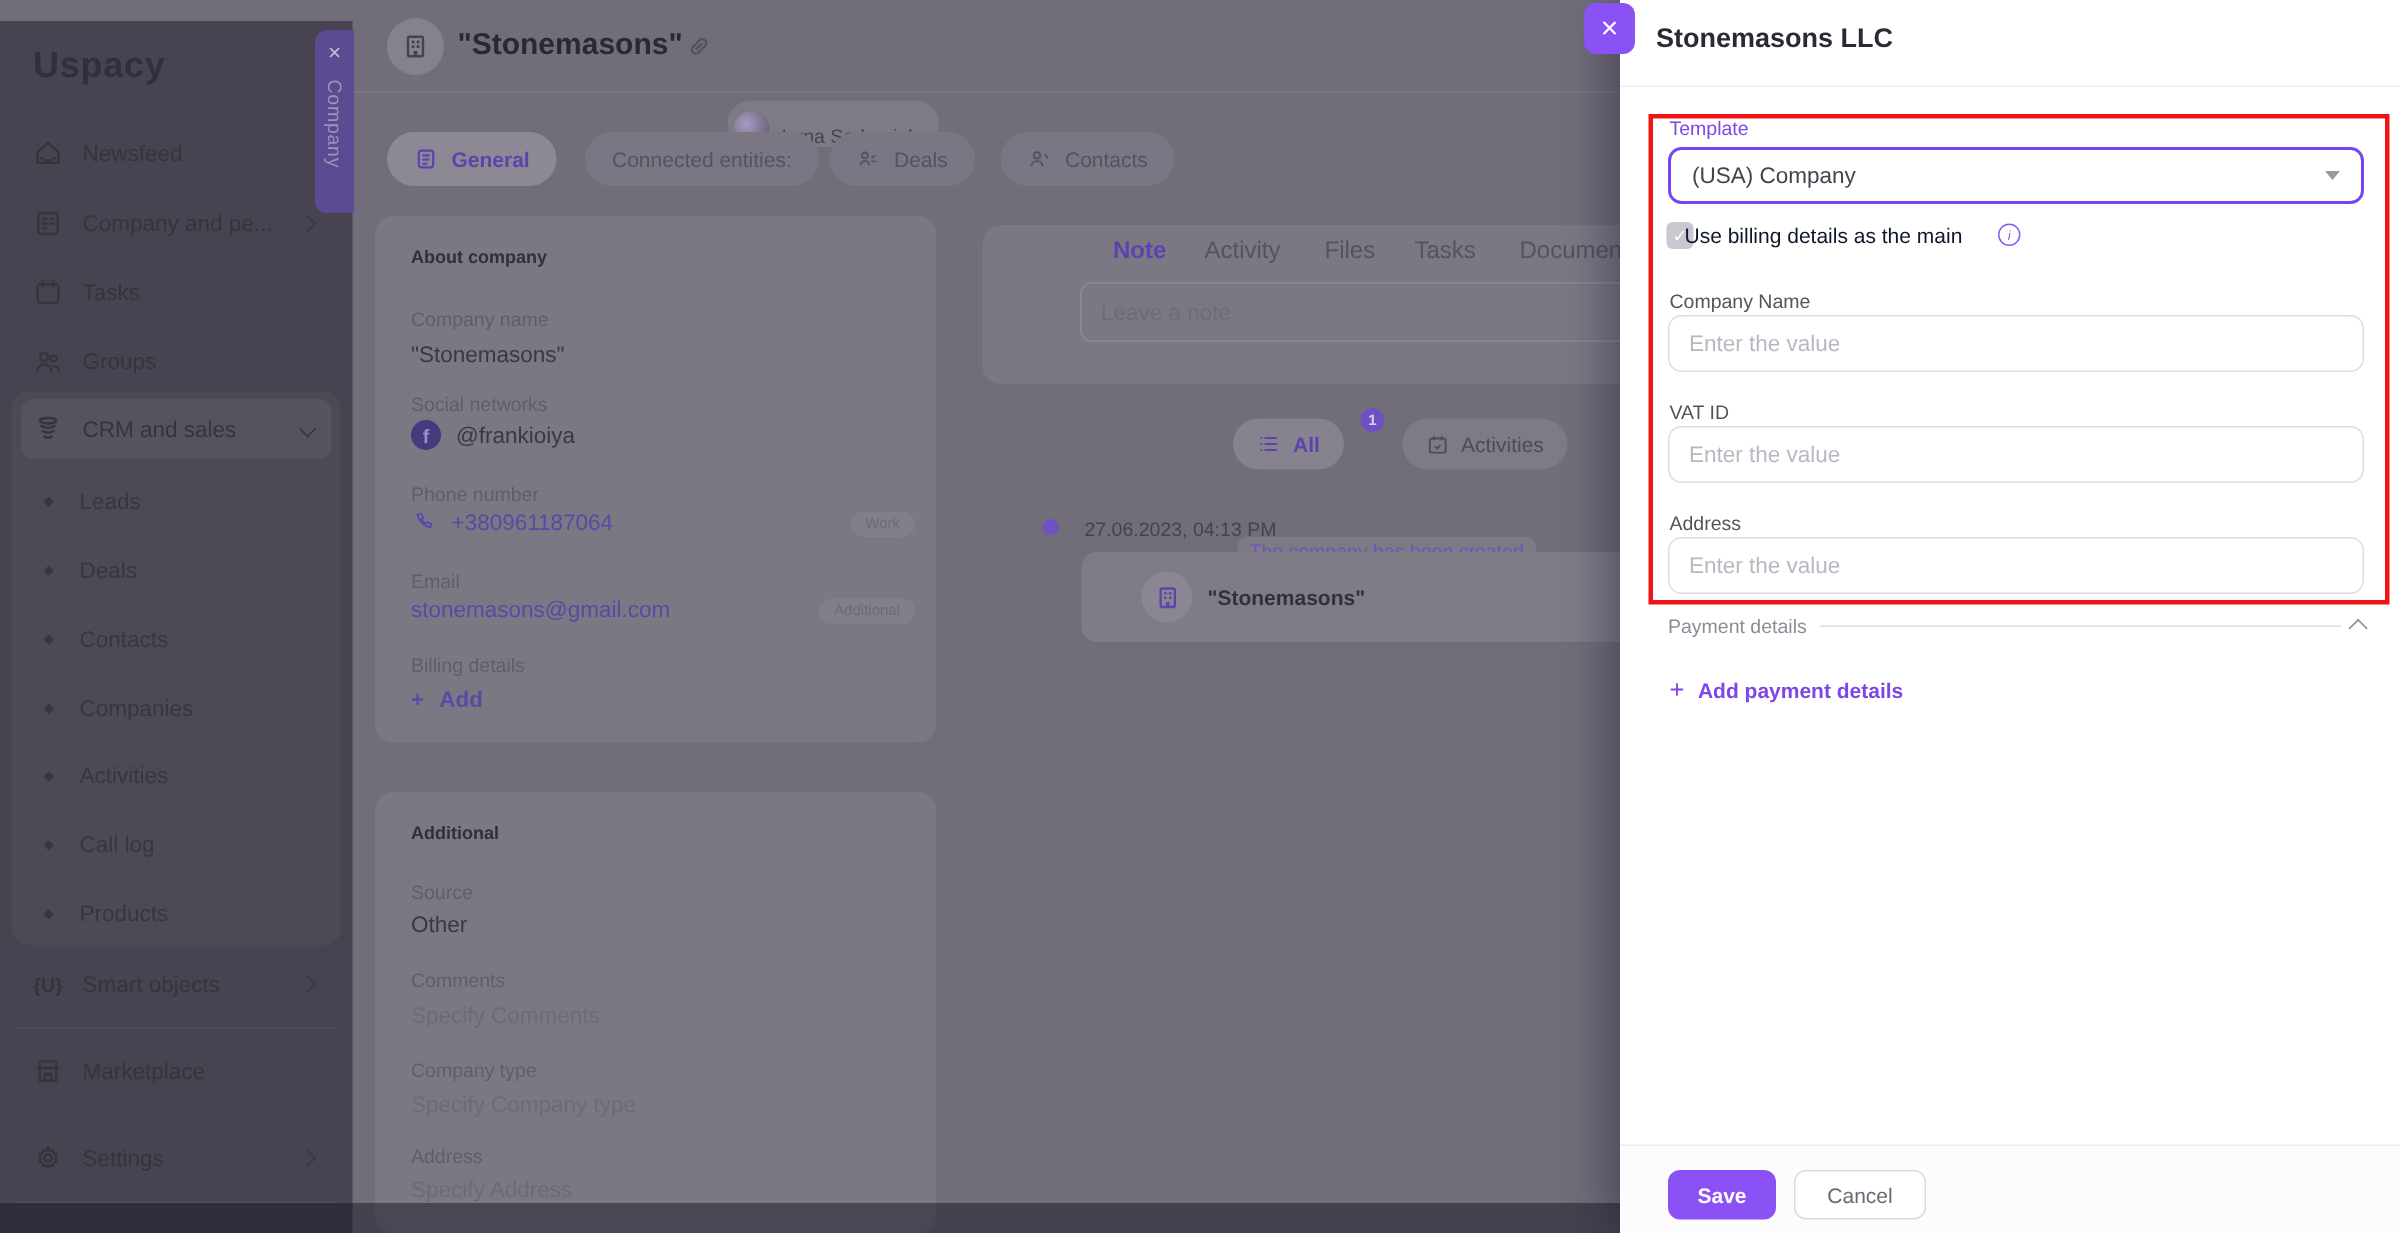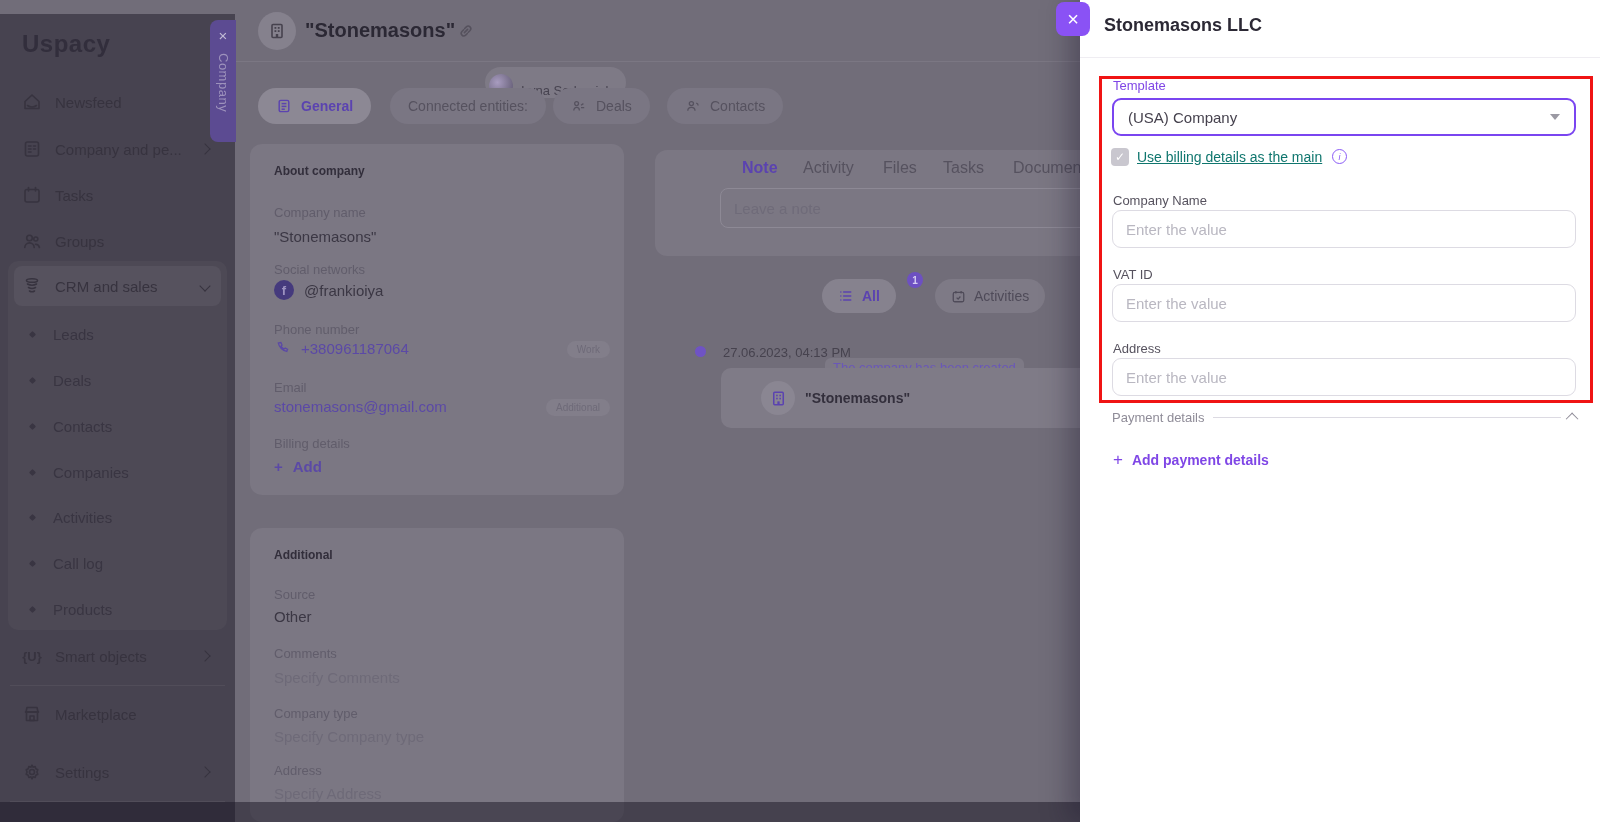--- a/index.html
+++ b/index.html
@@ -74,21 +74,21 @@
           box-shadow:-10px 0 26px rgba(20,15,40,.35);}
   .d-title{position:absolute;left:24px;top:15px;font-size:18px;font-weight:600;color:#2c2935;}
   .d-div{position:absolute;left:0;top:57px;width:520px;height:1px;background:#efedf2;}
   .d-label{position:absolute;left:33px;font-size:13px;}
   .d-select{position:absolute;left:32px;top:98px;width:464px;height:38px;box-sizing:border-box;border:2px solid #7a45f0;
             border-radius:9px;display:flex;align-items:center;padding:0 14px;font-size:15px;color:#46424e;background:#fff;}
   .caret{margin-left:auto;width:0;height:0;border-left:5px solid transparent;border-right:5px solid transparent;
          border-top:6px solid #9b99a3;}
   .d-check{position:absolute;left:31px;top:148px;width:18px;height:18px;border-radius:4px;background:#c9c7cf;
            color:#ffffff;font-size:12px;display:flex;align-items:center;justify-content:center;}
-  .d-checklbl{position:absolute;left:57px;top:149px;font-size:14px;color:#0f766e;text-decoration:underline;}
+  .d-checklbl{position:absolute;left:43px;top:149px;font-size:14px;color:#0f172a;}
   .info-i{position:absolute;left:252px;top:149px;width:15px;height:15px;border:1.5px solid #8b5cf6;border-radius:50%;
           color:#8b5cf6;font-size:9px;display:flex;align-items:center;justify-content:center;box-sizing:border-box;font-style:italic;}
   .d-input{position:absolute;left:32px;width:464px;height:38px;box-sizing:border-box;border:1px solid #dddbe3;border-radius:9px;
            padding:0 13px;font-size:15px;color:#45414d;font-family:inherit;background:#fff;}
   .d-input::placeholder{color:#b9b7c1;}
   .pay-row{position:absolute;left:32px;top:410px;width:466px;display:flex;align-items:center;}
   .pay-lbl{font-size:13px;color:#8f8c98;white-space:nowrap;}
   .pay-line{flex:1;height:1px;background:#dcdae2;margin:0 8px;}
   .chevron-up{width:8px;height:8px;border-left:1.6px solid #8f8c98;border-top:1.6px solid #8f8c98;transform:rotate(45deg) translateY(2px);}
   .add-pay{position:absolute;left:33px;top:450px;display:flex;align-items:center;gap:9px;font-size:14px;font-weight:bold;color:#7f46e6;}
@@ -424,20 +424,24 @@
       <span class="pay-lbl">Payment details</span>
       <span class="pay-line"></span>
       <span class="chevron-up"></span>
     </div>
 
     <div class="add-pay">
       <span class="add-plus">+</span>
       <span>Add payment details</span>
     </div>
 
+    <div class="footer">
+      <button class="btn-save">Save</button>
+      <button class="btn-cancel">Cancel</button>
+    </div>
   </div>
 
   <div class="close-x">
       <span>×</span>
     </div>
 
   <div class="red-box"></div>
 
 </div>
 

